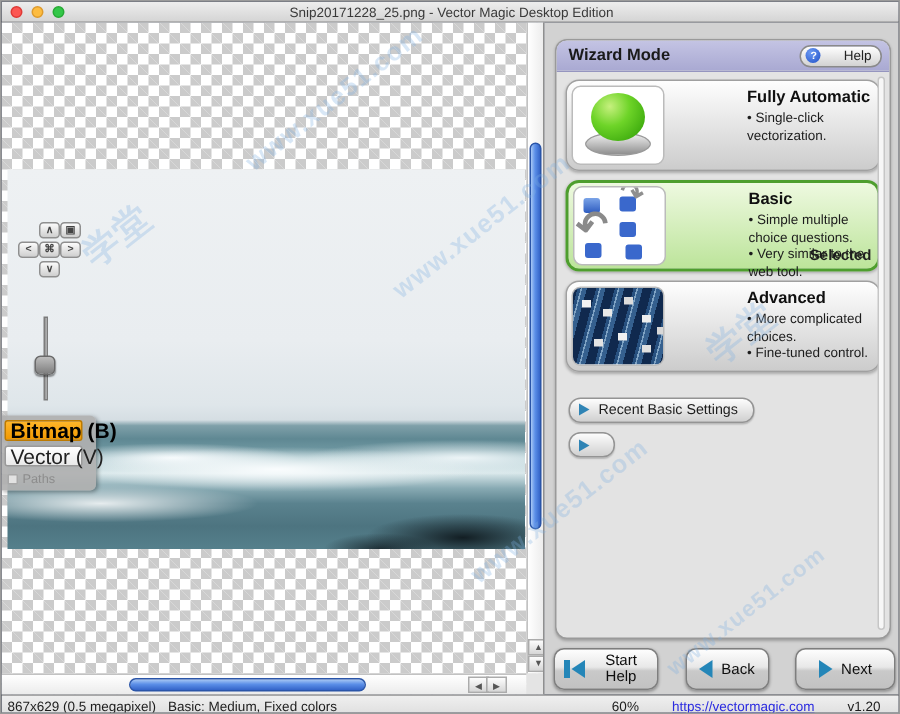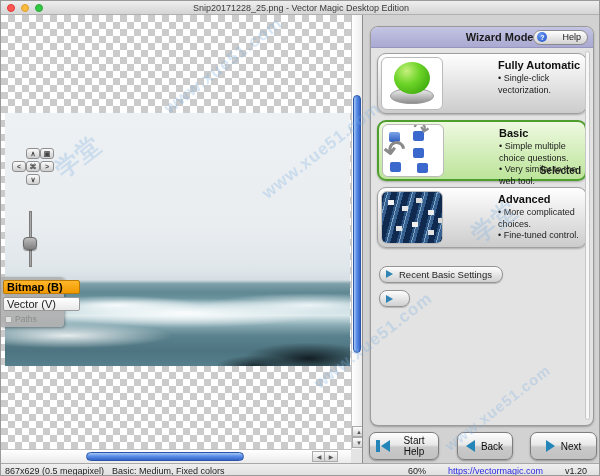--- a/index.html
+++ b/index.html
@@ -49,21 +49,21 @@
   .slider{position:absolute;left:22px;top:196px;width:14px;height:56px;}
   .slider-track{position:absolute;left:6px;top:0;width:3px;height:56px;
     background:linear-gradient(90deg,#8a8a8a,#c8c8c8);border:1px solid #7c7c7c;}
   .slider-handle{position:absolute;left:0;top:26px;width:14px;height:13px;border-radius:4px;
     background:linear-gradient(#bdbdbd,#7f7f7f);border:1px solid #6a6a6a;
     box-shadow:0 1px 1px rgba(0,0,0,.4);}
   
   .view-toggle{position:absolute;left:0;top:262px;width:63px;
     background:rgba(176,176,176,.92);padding:3px 3px 3px 2px;border-radius:0 4px 4px 0;
     box-shadow:1px 1px 3px rgba(0,0,0,.35);}
-  .vt-btn{display:block;width:77px;height:14px;line-height:12px;font-size:11px;
+  .vt-btn{display:block;width:52px;height:14px;line-height:12px;font-size:14px;
     padding:0 3px;border-radius:2px;margin-bottom:3px;text-align:left;white-space:nowrap;}
   .vt-bitmap{background:linear-gradient(#ffb62a,#f09800);border:1px solid #bd7a00;
     color:#000;font-weight:bold;}
   .vt-vector{background:linear-gradient(#ffffff,#e9e9e9);border:1px solid #9a9a9a;color:#222;}
   .vt-paths{display:flex;align-items:center;gap:3px;color:#8c8c8c;font-size:8.5px;
     margin:2px 0 0 2px;}
   .vt-check{width:7px;height:7px;border:1px solid #a8a8a8;background:#e2e2e2;border-radius:1px;}
   
   .vscroll{position:absolute;left:350px;top:0;width:12px;height:434px;
     background:linear-gradient(90deg,#ffffff,#ebebeb);border-left:1px solid #c2c2c2;}
@@ -79,21 +79,21 @@
     background:linear-gradient(180deg,#a8c8f4,#5b8fe8 45%,#3464c8);border:1px solid #2a55a8;}
   .hs-left{right:25px;top:1px;}.hs-right{right:13px;top:1px;}
   .scroll-corner{position:absolute;left:350px;top:434px;width:12px;height:14px;background:#e4e4e4;}
   
   .right-panel{position:absolute;left:362px;top:0;width:238px;height:448px;background:#d2d2d2;}
   .wizard-box{position:absolute;left:7px;top:11px;width:224px;height:400px;background:#e3e3e3;
     border:1px solid #9a9a9a;border-radius:8px;box-shadow:0 1px 2px rgba(0,0,0,.25);}
   .wiz-header{height:21px;border-radius:7px 7px 0 0;display:flex;align-items:center;
     padding:0 5px 0 8px;background:linear-gradient(#c4c4e4,#a9a9d2);
     border-bottom:1px solid #9595bf;}
-  .wiz-title{font-size:11px;font-weight:bold;color:#1a1a1a;flex:1;text-align:right;}
+  .wiz-title{font-size:11px;font-weight:bold;color:#1a1a1a;flex:1;}
   .help-btn{display:inline-flex;align-items:center;gap:15px;height:15px;padding:0 6px 0 3px;
     border-radius:8px;border:1px solid #8a8a8a;background:linear-gradient(#ffffff,#d2d2d2);
     font-size:9px;color:#222;}
   .help-q{width:10px;height:10px;border-radius:50%;color:#fff;font-size:7px;font-weight:bold;
     display:flex;align-items:center;justify-content:center;
     background:radial-gradient(circle at 35% 30%,#6b9af2,#2050c8);}
   .cards{padding:5px 6px 0 6px;}
   .card{position:relative;height:61px;margin-bottom:6px;border-radius:9px;
     border:1px solid #a0a0a0;background:linear-gradient(#fefefe,#cccccc);
     display:flex;box-shadow:0 1px 2px rgba(0,0,0,.25);gap:48px;}

